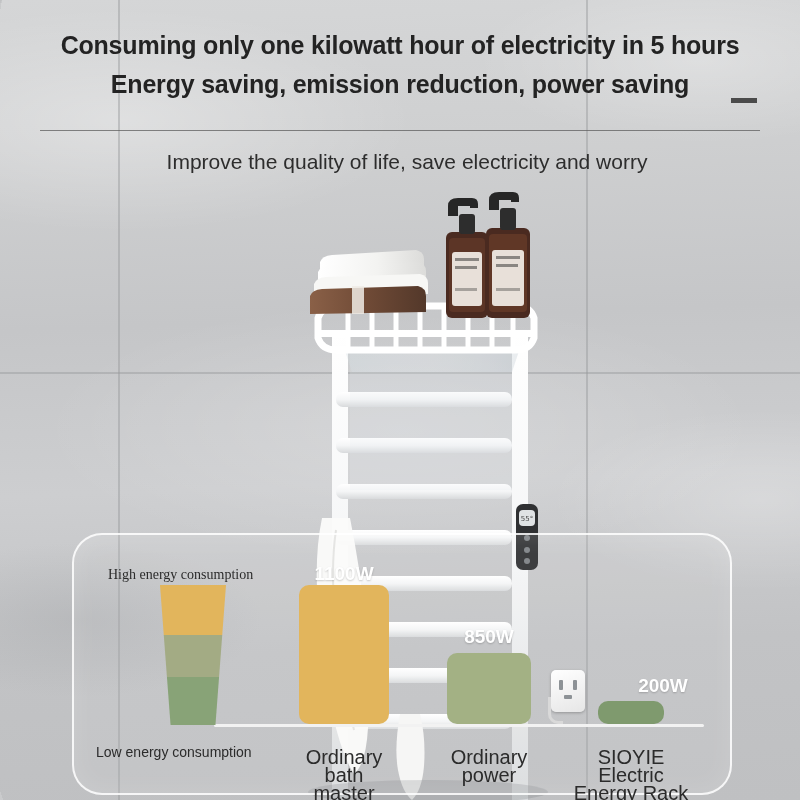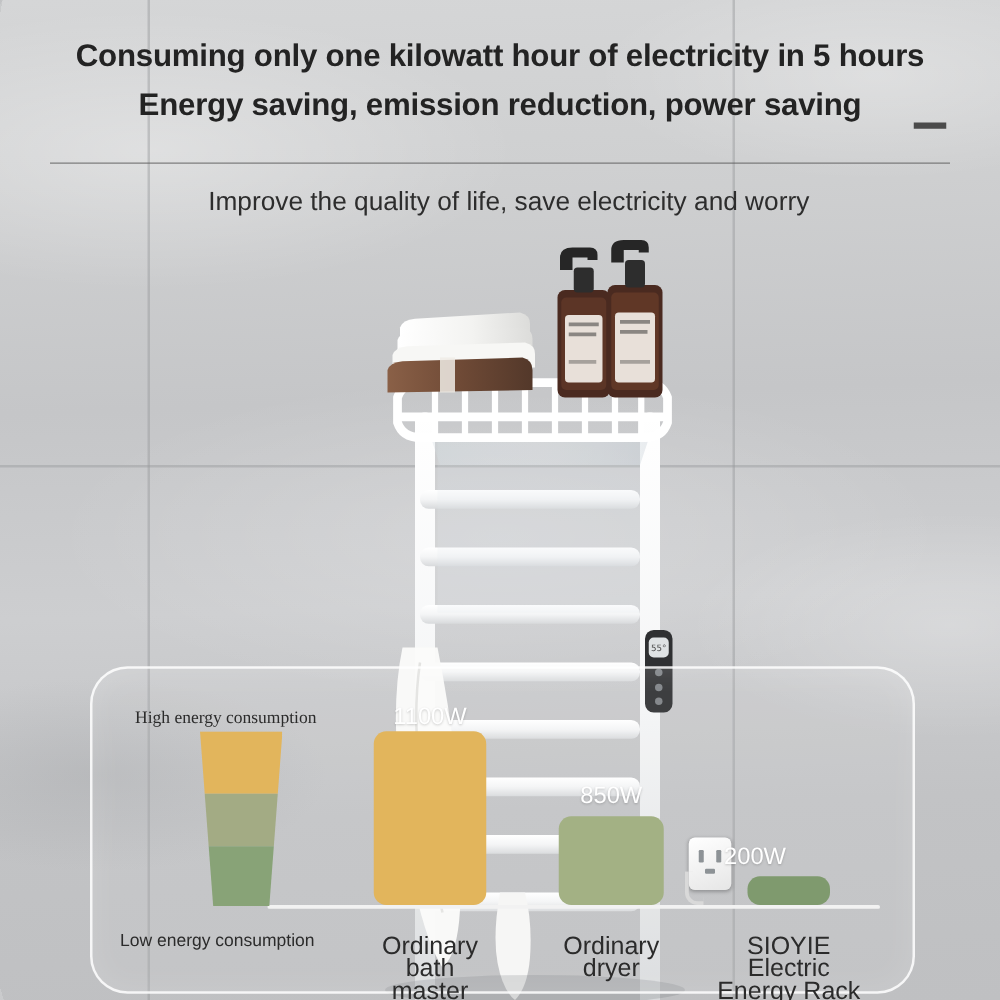--- a/index.html
+++ b/index.html
@@ -125,21 +125,21 @@
   .bar {
     position: absolute;
     z-index: 9;
     border-radius: 10px;
   }
   .bar-label {
     position: absolute;
     z-index: 10;
     color: #ffffff;
     font-size: 19px;
-    font-weight: normal;
+    font-weight: bold;
     text-align: center;
     white-space: nowrap;
     text-shadow: 0 1px 2px rgba(0,0,0,0.20);
   }
   .cat-label {
     position: absolute;
     z-index: 10;
     color: #2b2b2b;
     font-size: 20px;
     text-align: center;
@@ -327,24 +327,24 @@
   <div class="legend-top" style="left:108px; top:567px;font-family:Liberation Serif, serif;">High energy consumption</div>
   <div class="legend-bottom" style="left:96px; top:744px;">Low energy consumption</div>
 
   <div class="bar" style="left:299px; top:585px; width:90px; height:139px; background:#e2b55c;"></div>
   <div class="bar-label" style="left:299px; top:563px; width:90px;">1100W</div>
   <div class="cat-label" style="left:284px; top:748px; width:120px;">Ordinary bath
 master</div>
 
   <div class="bar" style="left:447px; top:653px; width:84px; height:71px; background:#a3b184;"></div>
   <div class="bar-label" style="left:447px; top:626px; width:84px;">850W</div>
-  <div class="cat-label" style="left:429px; top:748px; width:120px;">Ordinary dryer</div>
+  <div class="cat-label" style="left:429px; top:748px; width:120px;">Ordinary power</div>
 
   <div class="bar" style="left:598px; top:701px; width:66px; height:23px; background:#7f9a6e;"></div>
-  <div class="bar-label" style="left:566px; top:675px; width:76px;">200W</div>
+  <div class="bar-label" style="left:625px; top:675px; width:76px;">200W</div>
   <div class="cat-label" style="left:571px; top:748px; width:120px;">SIOYIE Electric
 Energy Rack</div>
 
   <div class="socket">
     <div class="socket-hole" style="left:8px; top:10px; width:4px; height:10px;"></div>
     <div class="socket-hole" style="left:22px; top:10px; width:4px; height:10px;"></div>
     <div class="socket-hole" style="left:13px; top:25px; width:8px; height:4px;"></div>
   </div>
   <div class="socket-cord"></div>
 

